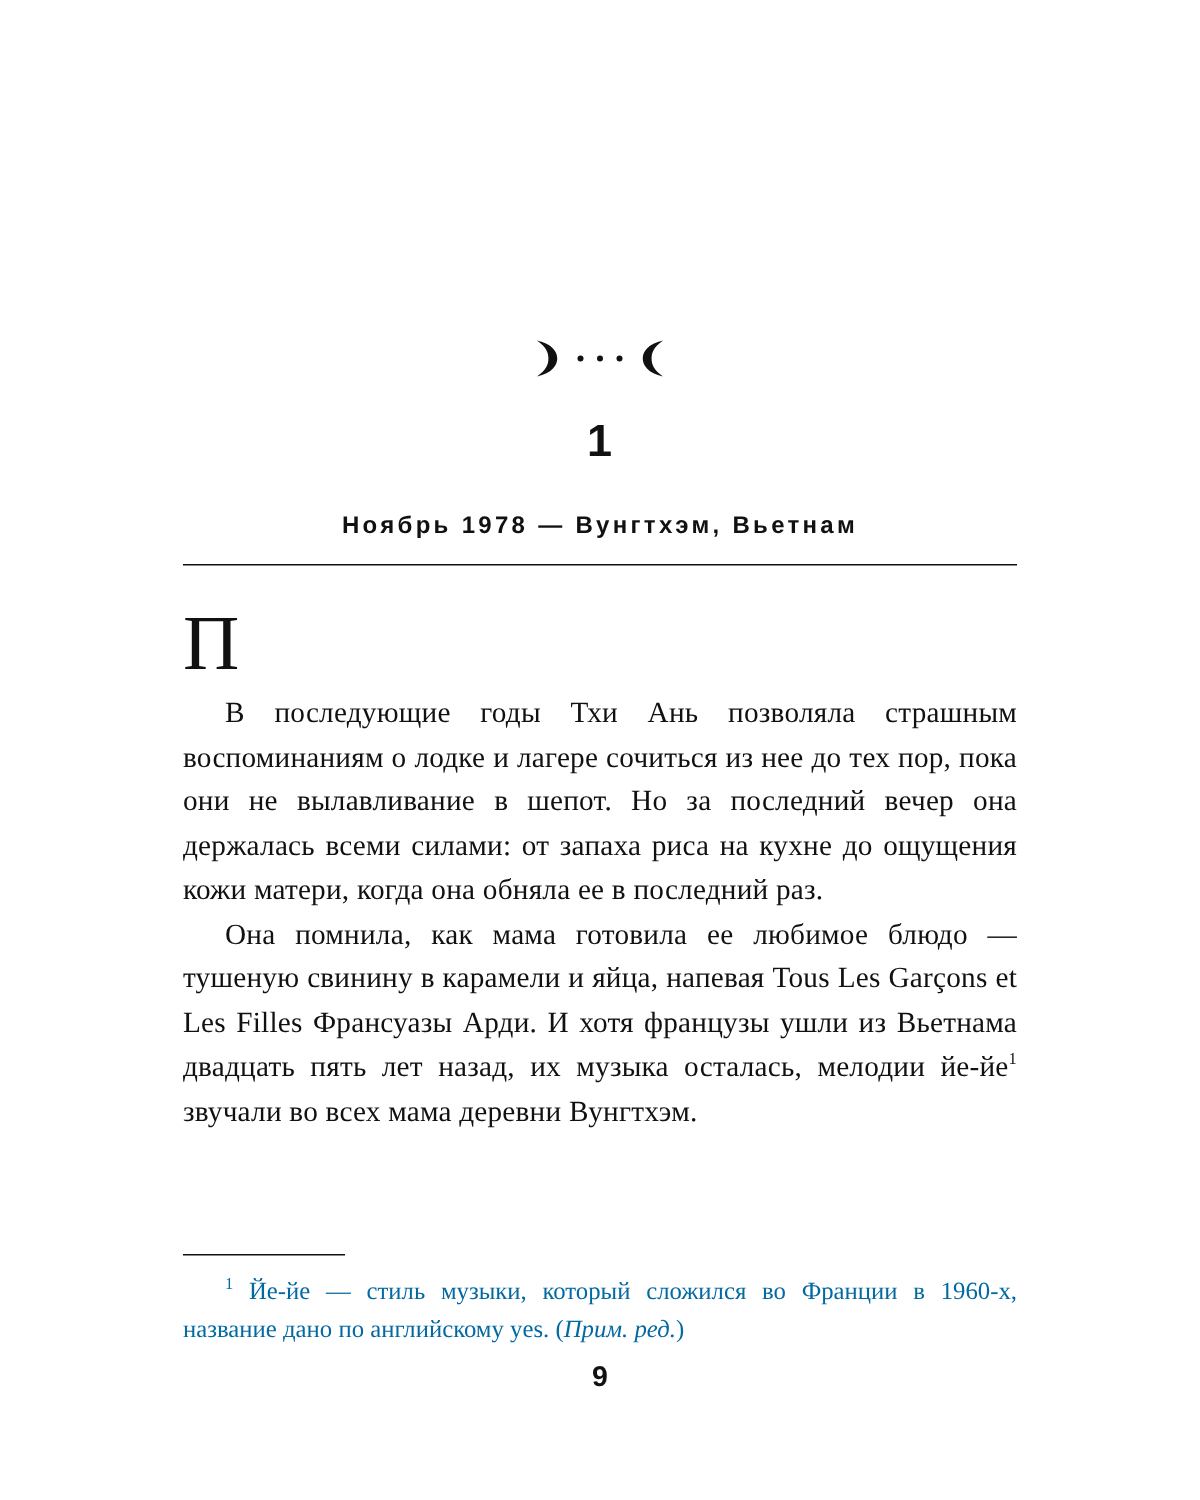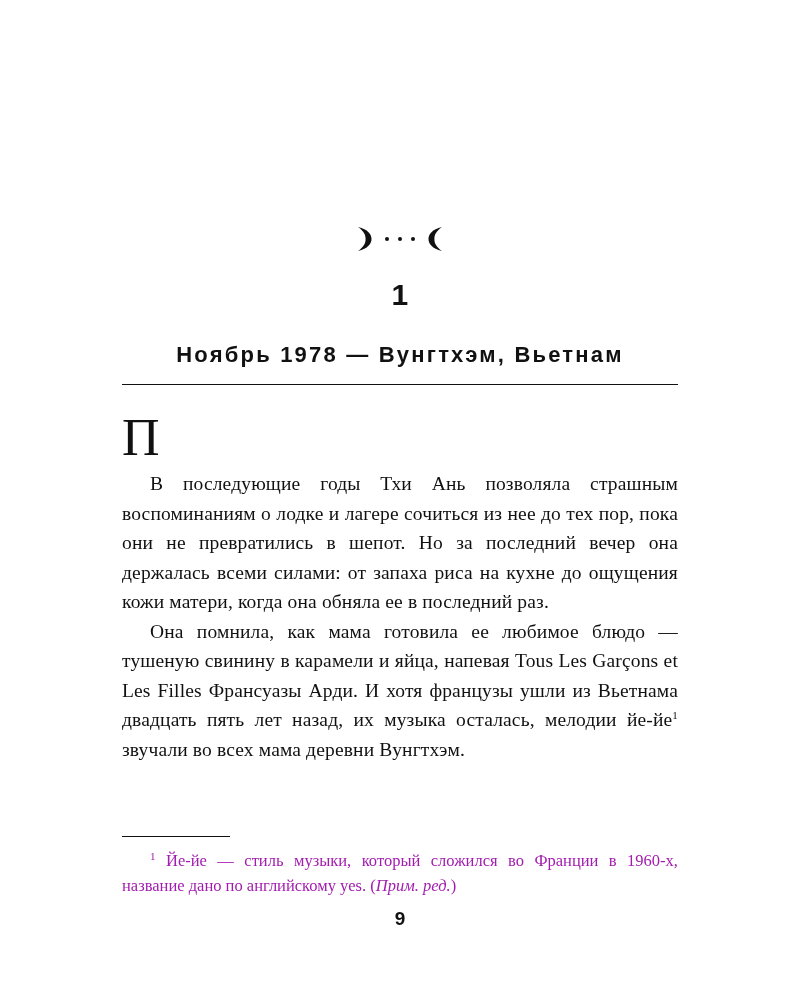--- a/index.html
+++ b/index.html
@@ -71,21 +71,21 @@
     letter-spacing: 0.5px;
     color: #111111;
     line-height: 1;
   }
 
   
   .chapter-subtitle {
     margin-top: 32px;
     text-align: center;
     font-family: "Liberation Sans", sans-serif;
-    font-size: 22px;
+    font-size: 16px;
     font-weight: 700;
     letter-spacing: 2.2px;
     color: #111111;
     white-space: nowrap;
   }
 
   .rule {
     margin-top: 16px;
     height: 1px;
     background: #111111;
@@ -139,21 +139,21 @@
   .footnote-rule {
     width: 108px;
     height: 1px;
     background: #111111;
   }
   .footnote {
     margin-top: 11px;
     font-size: 16.5px;
     line-height: 25px;
     text-align: justify;
-    color: #a21caf;
+    color: #0369a1;
   }
   .footnote .fn-indent { padding-left: 28px; }
   .footnote em { font-style: italic; }
 
   
   .page-number {
     position: absolute;
     left: 0;
     top: 908px;
     width: 800px;
@@ -190,21 +190,21 @@
     </div>
 
     <div class="chapter-number">1</div>
 
     <div class="chapter-subtitle">Ноябрь 1978 — Вунгтхэм, Вьетнам</div>
 
     <div class="rule"></div>
 
     <div class="body-text">
       <p class="first"><span class="dropcap">П</span></p>
-      <p>В последующие годы Тхи Ань позволяла страшным воспоминаниям о лодке и лагере сочиться из нее до тех пор, пока они не превратились в шепот. Но за последний вечер она держалась всеми силами: от запаха риса на кухне до ощущения кожи матери, когда она обняла ее в последний раз.</p>
+      <p>В последующие годы Тхи Ань позволяла страшным воспоминаниям о лодке и лагере сочиться из нее до тех пор, пока они не вылавливание в шепот. Но за последний вечер она держалась всеми силами: от запаха риса на кухне до ощущения кожи матери, когда она обняла ее в последний раз.</p>
       <p><span>Она помнила, как мама готовила ее любимое блюдо — тушеную свинину в карамели и яйца, напевая Tous Les Garçons et Les Filles Франсуазы Арди. И хотя французы ушли из Вьетнама двадцать пять лет назад, их музыка осталась, мелодии йе-йе</span><sup class="fn">1</sup><span> звучали во всех мама деревни Вунгтхэм.</span></p>
     </div>
 
   </div>
 
   <div class="footnote-wrap">
     <div class="footnote-rule"></div>
     <div class="footnote"><span class="fn-indent"></span><sup class="fn">1</sup> <span>Йе-йе — стиль музыки, который сложился во Франции в 1960-х, название дано по английскому yes. (</span><em>Прим. ред.</em><span>)</span></div>
   </div>
 

